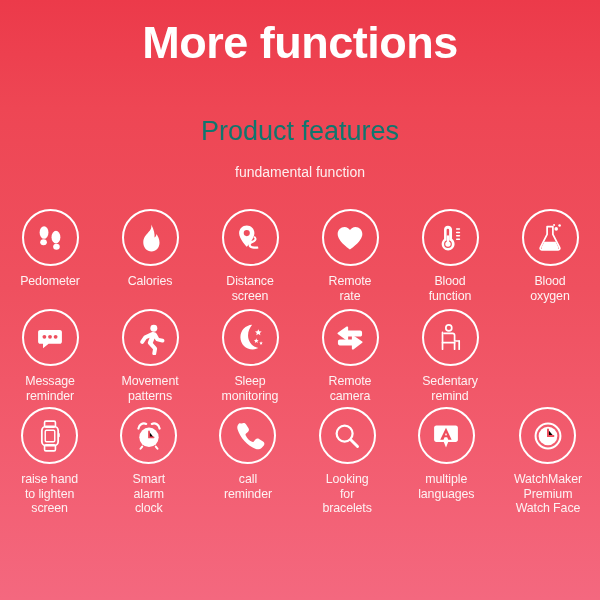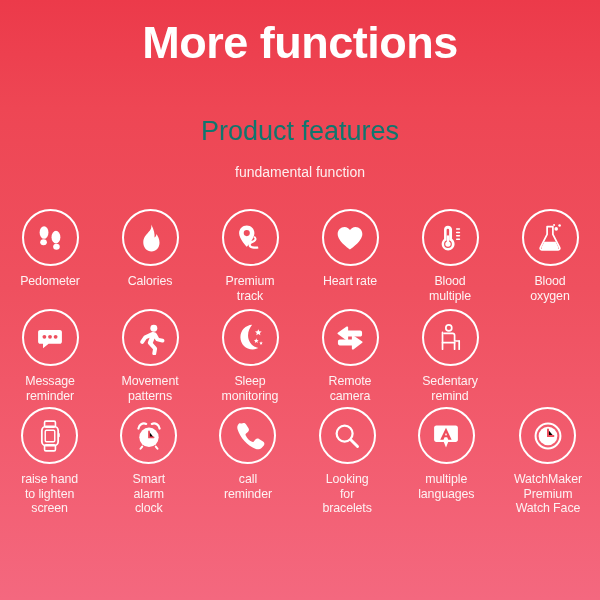--- a/index.html
+++ b/index.html
@@ -143,45 +143,45 @@
           <div class="feature-label">Calories</div>
         </div>
         <div class="feature-cell">
           <div class="icon-circle">
             <svg viewBox="0 0 40 40">
       <path fill="#ffffff" d="M16.2 5.4c-5 0-9 4-9 9 0 6.6 9 16 9 16s9-9.4 9-16c0-5-4-9-9-9z"></path>
       <circle cx="16.2" cy="14.2" r="3.6" fill="#EF4E5D"></circle>
       <path fill="#ffffff" d="M25.6 17.6c1.6 1.3 2.3 3 1.9 4.6-.5 1.9-2.6 2.9-4.2 3.6-1.4.6-2.4 1.1-2.4 2 0 1 1.1 1.6 2.5 2 1.8.4 4 .4 6 .1l.5 2.5c-2.4.4-5 .4-7.2-.1-2.6-.6-4.5-2-4.5-4.5 0-2.6 2.2-3.7 4-4.5 1.7-.8 2.9-1.3 3.1-2.2.1-.6-.3-1.3-1.2-2z"></path>
     </svg>
           </div>
-          <div class="feature-label">Premium track</div>
+          <div class="feature-label">Distance screen</div>
         </div>
         <div class="feature-cell">
           <div class="icon-circle">
             <svg viewBox="0 0 40 40">
       <path fill="#ffffff" d="M20 33.5S5.5 24.2 5.5 15.3c0-4.8 3.6-8.3 8-8.3 3 0 5.2 1.6 6.5 3.7 1.3-2.1 3.5-3.7 6.5-3.7 4.4 0 8 3.5 8 8.3 0 8.9-14.5 18.2-14.5 18.2z"></path>
     </svg>
           </div>
-          <div class="feature-label">Heart rate</div>
+          <div class="feature-label">Remote rate</div>
         </div>
         <div class="feature-cell">
           <div class="icon-circle">
             <svg viewBox="0 0 40 40">
       <path fill="#ffffff" d="M17.5 5.5c-2.5 0-4.5 2-4.5 4.5v11.2c-1.7 1.4-2.8 3.5-2.8 5.9 0 4.2 3.4 7.6 7.6 7.6s7.6-3.4 7.6-7.6c0-2.5-1.2-4.7-3-6.1V10c0-2.5-2.2-4.5-4.9-4.5z"></path>
       <rect x="16" y="9" width="3" height="15" rx="1.5" fill="#EF4E5D"></rect>
       <circle cx="17.6" cy="27.2" r="4.6" fill="#EF4E5D"></circle>
       <circle cx="17.6" cy="27.2" r="3.2" fill="#ffffff"></circle>
       <rect x="16.2" y="17" width="2.8" height="10" fill="#ffffff"></rect>
       <rect x="27" y="8.5" width="5" height="1.8" rx="0.9" fill="#ffffff"></rect>
       <rect x="27" y="12.5" width="5" height="1.8" rx="0.9" fill="#ffffff"></rect>
       <rect x="27" y="16.5" width="5" height="1.8" rx="0.9" fill="#ffffff"></rect>
       <rect x="27" y="20.5" width="5" height="1.8" rx="0.9" fill="#ffffff"></rect>
     </svg>
           </div>
-          <div class="feature-label">Blood multiple</div>
+          <div class="feature-label">Blood function</div>
         </div>
         <div class="feature-cell">
           <div class="icon-circle">
             <svg viewBox="0 0 40 40">
       <path fill="none" stroke="#ffffff" stroke-width="2" stroke-linejoin="round" d="M16.6 6.5h6.8v9.3l8 15.6c.6 1.2-.2 2.6-1.6 2.6H10.2c-1.4 0-2.2-1.4-1.6-2.6l8-15.6z"></path>
       <path fill="#ffffff" d="M13.4 24.5h13.2l3.6 7c.3.6-.1 1.3-.8 1.3H10.6c-.7 0-1.1-.7-.8-1.3z"></path>
       <circle cx="27.3" cy="9.3" r="2.1" fill="#ffffff"></circle>
       <circle cx="31.3" cy="5.3" r="1.5" fill="#ffffff"></circle>
       <circle cx="24.8" cy="4.6" r="1.2" fill="#ffffff"></circle>
     </svg>

